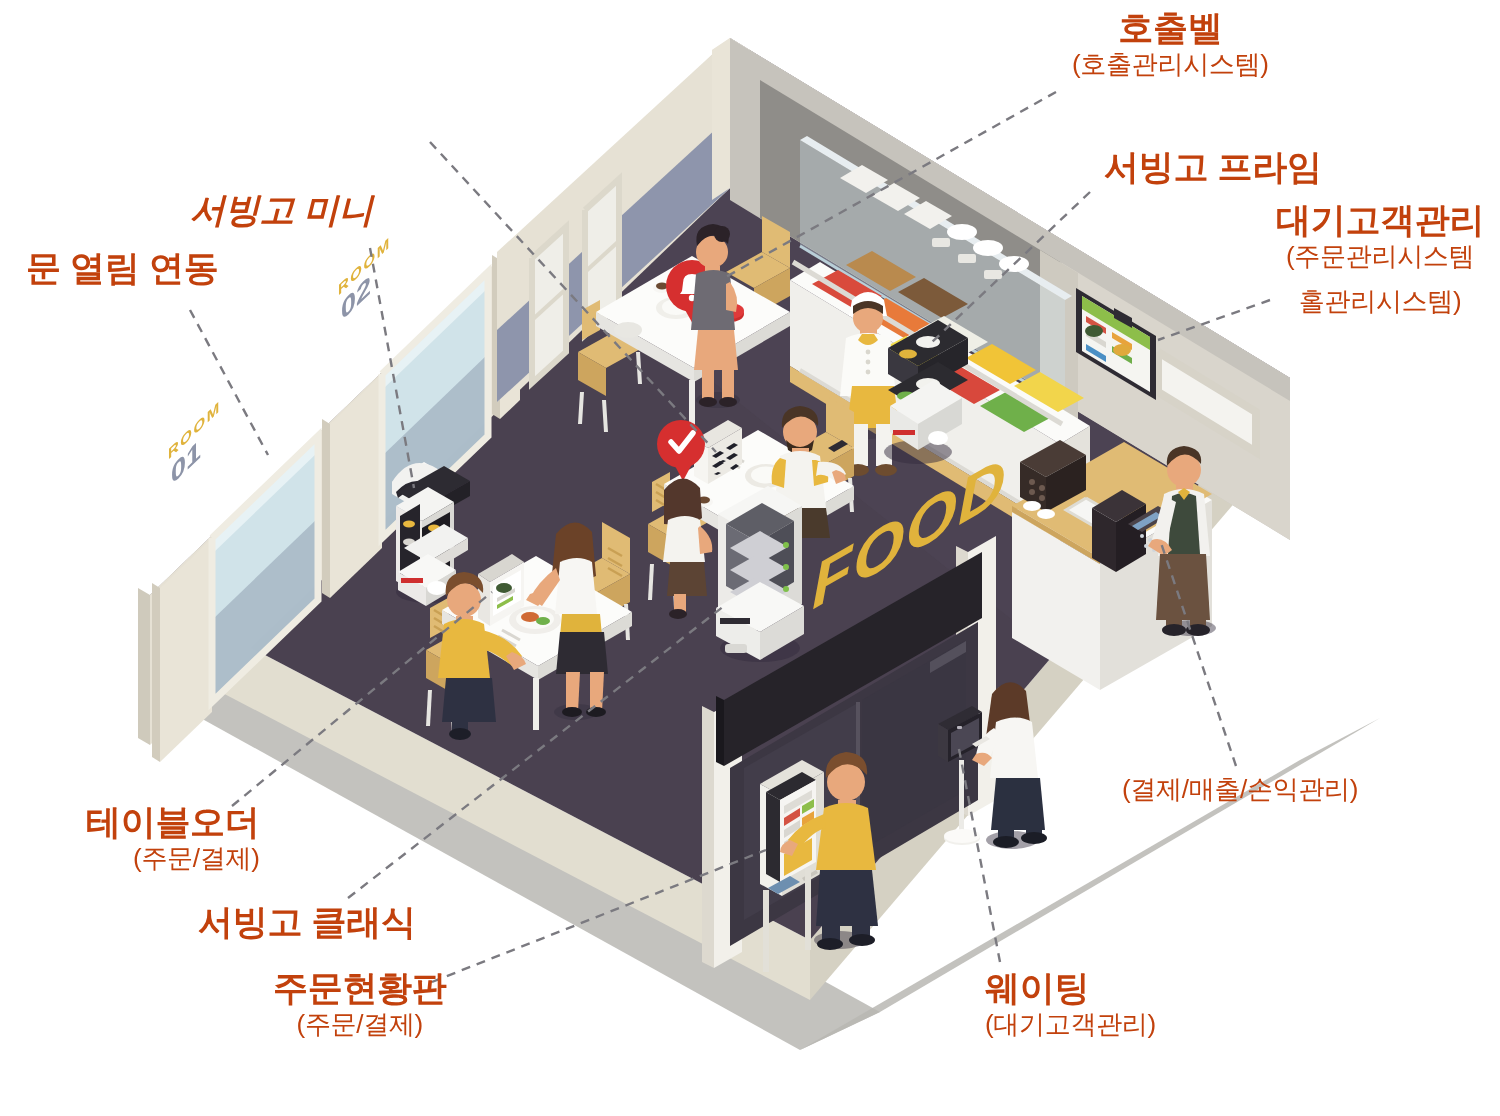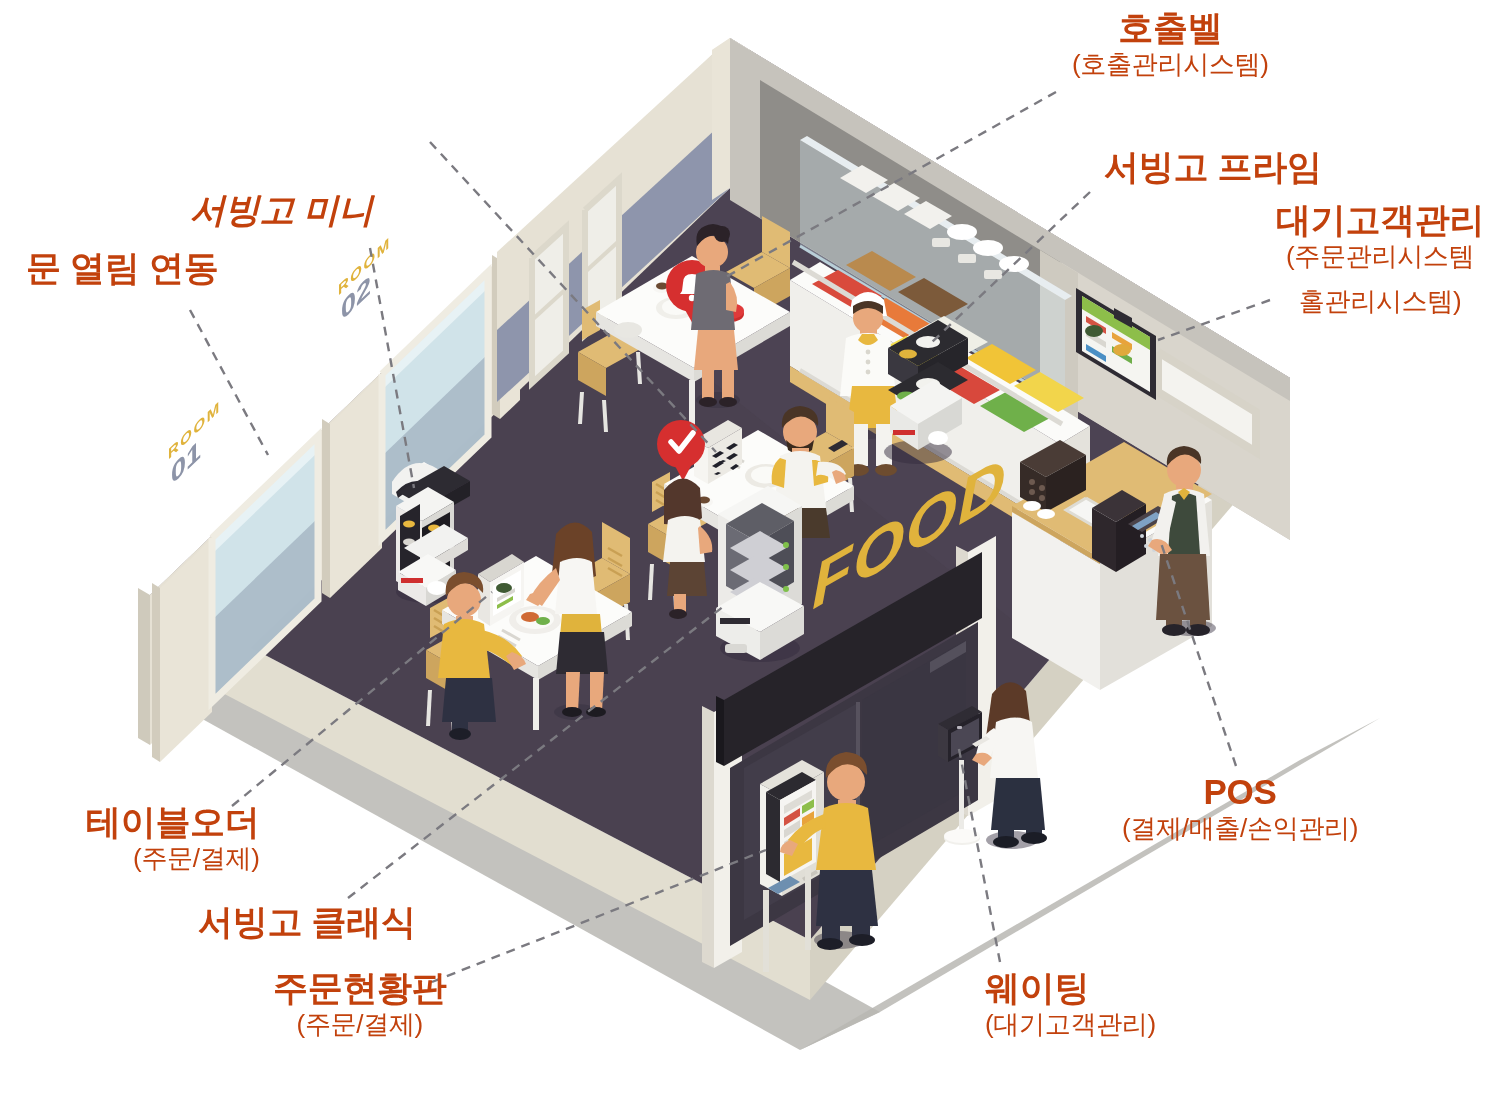--- a/index.html
+++ b/index.html
@@ -737,17 +737,16 @@
     <span class="main">주문현황판</span>
     <span class="sub">(주문/결제)</span>
   </div>
 
   <div class="label center" id="lbl-waiting">
     <span class="main">웨이팅</span>
     <span class="sub">(대기고객관리)</span>
   </div>
 
   <div class="label center" id="lbl-pos">
-    <span class="main">POS</span>
     <span class="sub">(결제/매출/손익관리)</span>
   </div>
 
 </div>
 
 </body></html>

